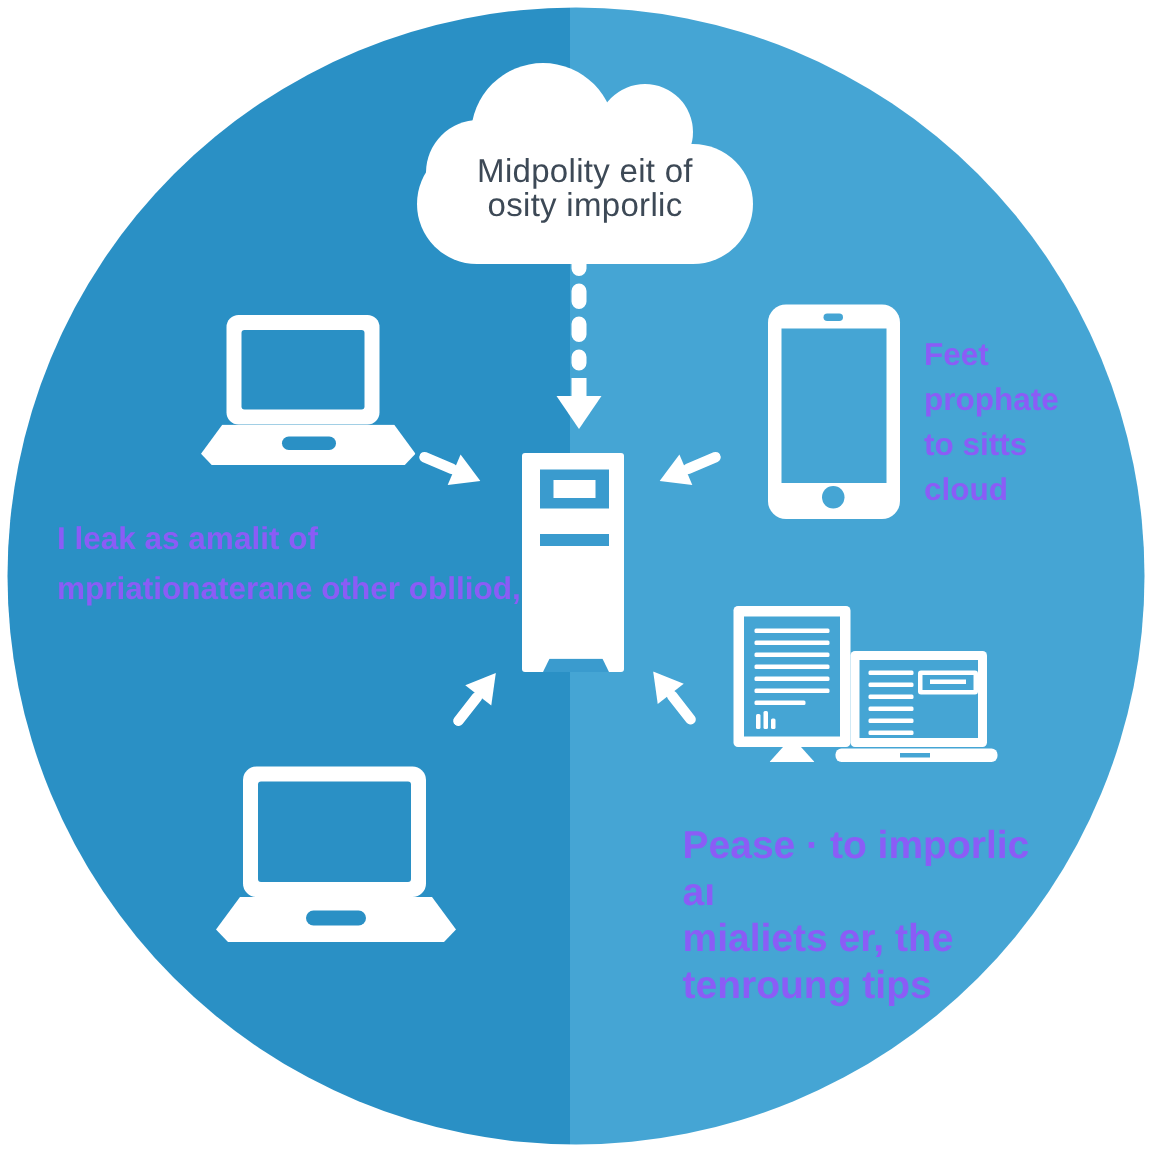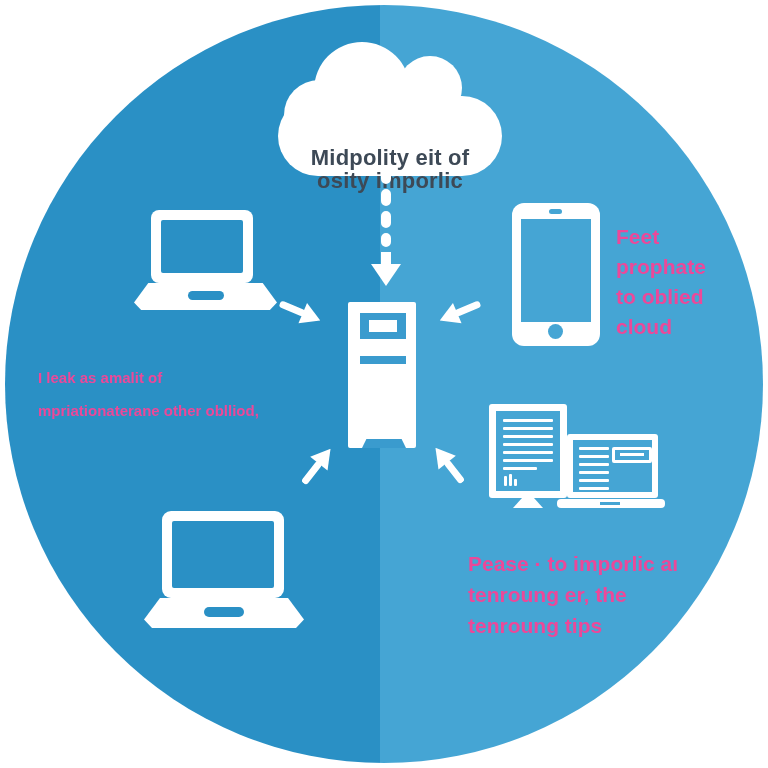--- a/index.html
+++ b/index.html
@@ -19,21 +19,21 @@
 
   
   .cloud{left:278px;top:40px;width:224px;height:136px;}
   .cloud .lobe{position:absolute;background:#ffffff;border-radius:50%;}
   .c-body{position:absolute;left:0;top:56px;width:224px;height:80px;background:#ffffff;border-radius:40px;}
   .c-lobe1{left:36px;top:2px;width:96px;height:96px;}
   .c-lobe2{left:120px;top:16px;width:64px;height:64px;}
   .c-lobe3{left:6px;top:40px;width:70px;height:70px;}
   .cloud-text{
     position:absolute;left:0;top:62px;width:100%;text-align:center;
-    color:#3d4956;font-weight:bold;font-size:22px;line-height:23px;letter-spacing:.2px;margin-top:44px;
+    color:#3d4956;font-weight:normal;font-size:22px;line-height:23px;letter-spacing:.2px;
   }
 
   
   .dash-arrow{left:364px;top:164px;width:44px;height:126px;}
   .lt1-screen{left:151px;top:210px;width:102px;height:73px;border-radius:8px;background:#fff;}
   .lt1-inner{left:161px;top:220px;width:82px;height:53px;background:#2a90c5;border-radius:2px;}
   .lt1-base{left:134px;top:283px;width:143px;height:27px;background:#fff;clip-path:polygon(10% 0,90% 0,100% 72%,95% 100%,5% 100%,0 72%);}
   .lt1-slot{left:188px;top:291px;width:36px;height:9px;border-radius:5px;background:#2a90c5;}
 
   .lt2-screen{left:162px;top:511px;width:122px;height:87px;border-radius:9px;background:#fff;}
@@ -69,24 +69,24 @@
   .mon2-base-dash{left:600px;top:502px;width:20px;height:3px;background:#45a5d4;}
 
   
   .arrow{width:44px;height:26px;}
   .arrow-dr{left:278px;top:299px;transform:rotate(23deg);}
   .arrow-dl{left:438px;top:299px;transform:rotate(157deg);}
   .arrow-ur{left:295px;top:453px;transform:rotate(-52deg);}
   .arrow-ul{left:427px;top:452px;transform:rotate(-128deg);}
 
   
-  .tblock{color:#ec4899;font-weight:bold;}
-  .text-left{left:38px;top:343px;font-size:15px;line-height:33px;width:320px;margin-top:18px;}
+  .tblock{color:#8b5cf6;font-weight:bold;}
+  .text-left{left:38px;top:343px;font-size:21px;line-height:33px;width:320px;}
   .text-right{left:616px;top:222px;font-size:21px;line-height:30px;width:130px;}
-  .text-br{left:468px;top:548px;font-size:21px;line-height:31px;width:260px;}
+  .text-br{left:455px;top:548px;font-size:26px;line-height:31px;width:260px;}
   .caption{left:100px;top:650px;width:330px;text-align:center;font-size:23px;color:#f0f8fb;font-weight:bold;}
 </style>
 </head>
 <body>
 
 <div class="stage">
 
   <div class="abs big-circle"></div>
 
   <div class="abs cloud">
@@ -183,24 +183,24 @@
   </svg>
 
   <div class="abs tblock text-left">
     <div>I leak as amalit of</div>
     <div>mpriationaterane other oblliod,</div>
   </div>
 
   <div class="abs tblock text-right">
     <div>Feet</div>
     <div>prophate</div>
-    <div>to oblied</div>
+    <div>to sitts</div>
     <div>cloud</div>
   </div>
 
   <div class="abs tblock text-br">
     <div>Pease · to imporlic aı</div>
-    <div>tenroung er, the</div>
+    <div>mialiets er, the</div>
     <div>tenroung tips</div>
   </div>
 
 
 </div>
 
 </body></html>

